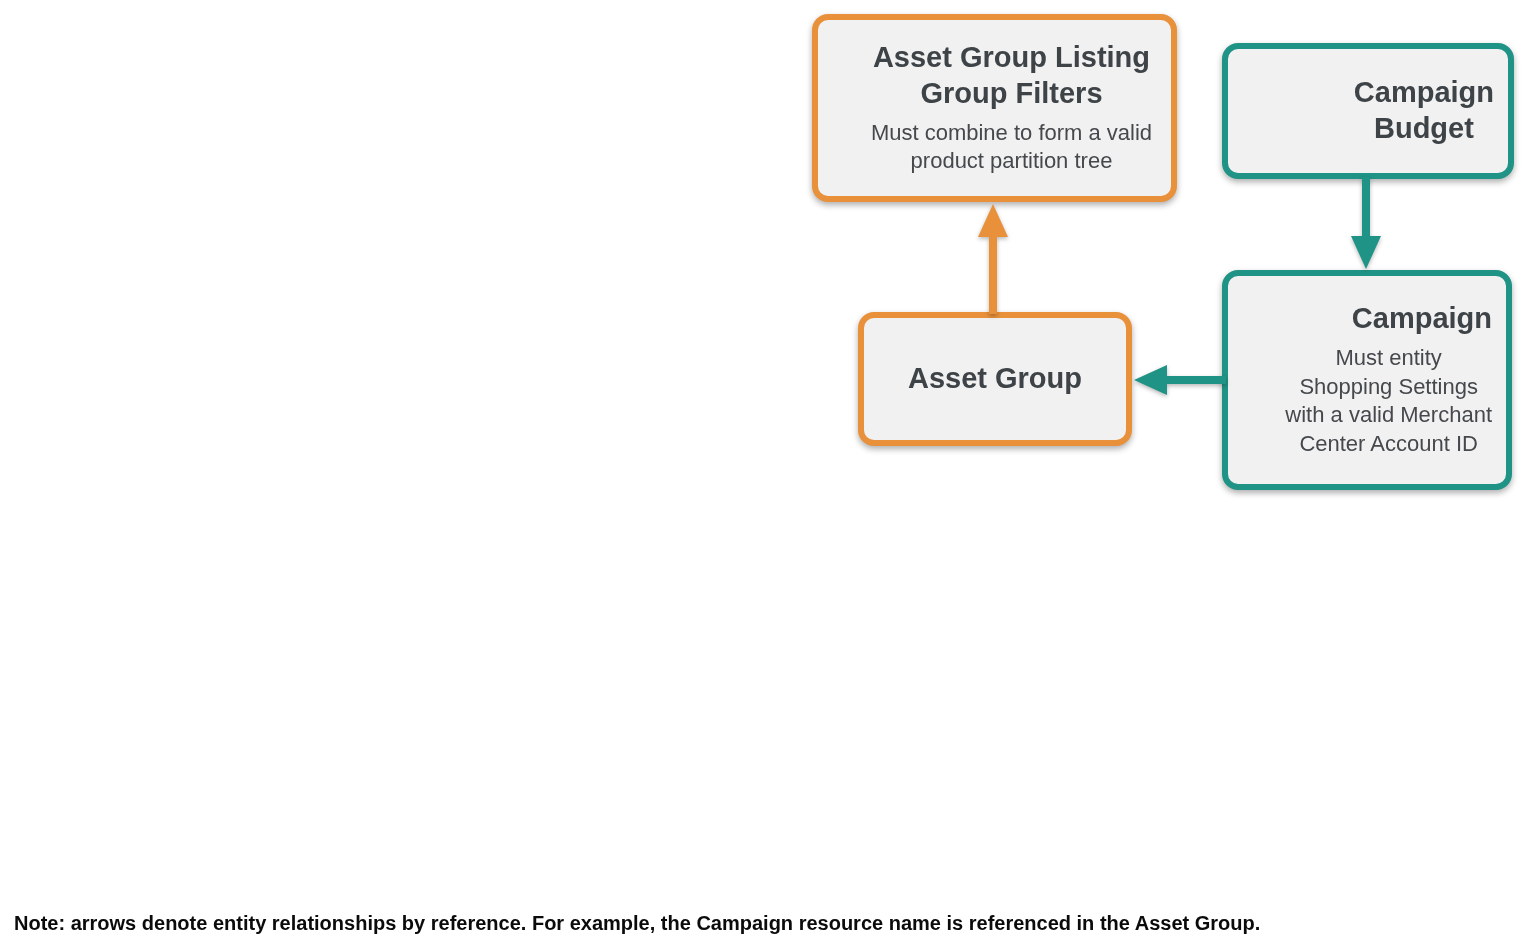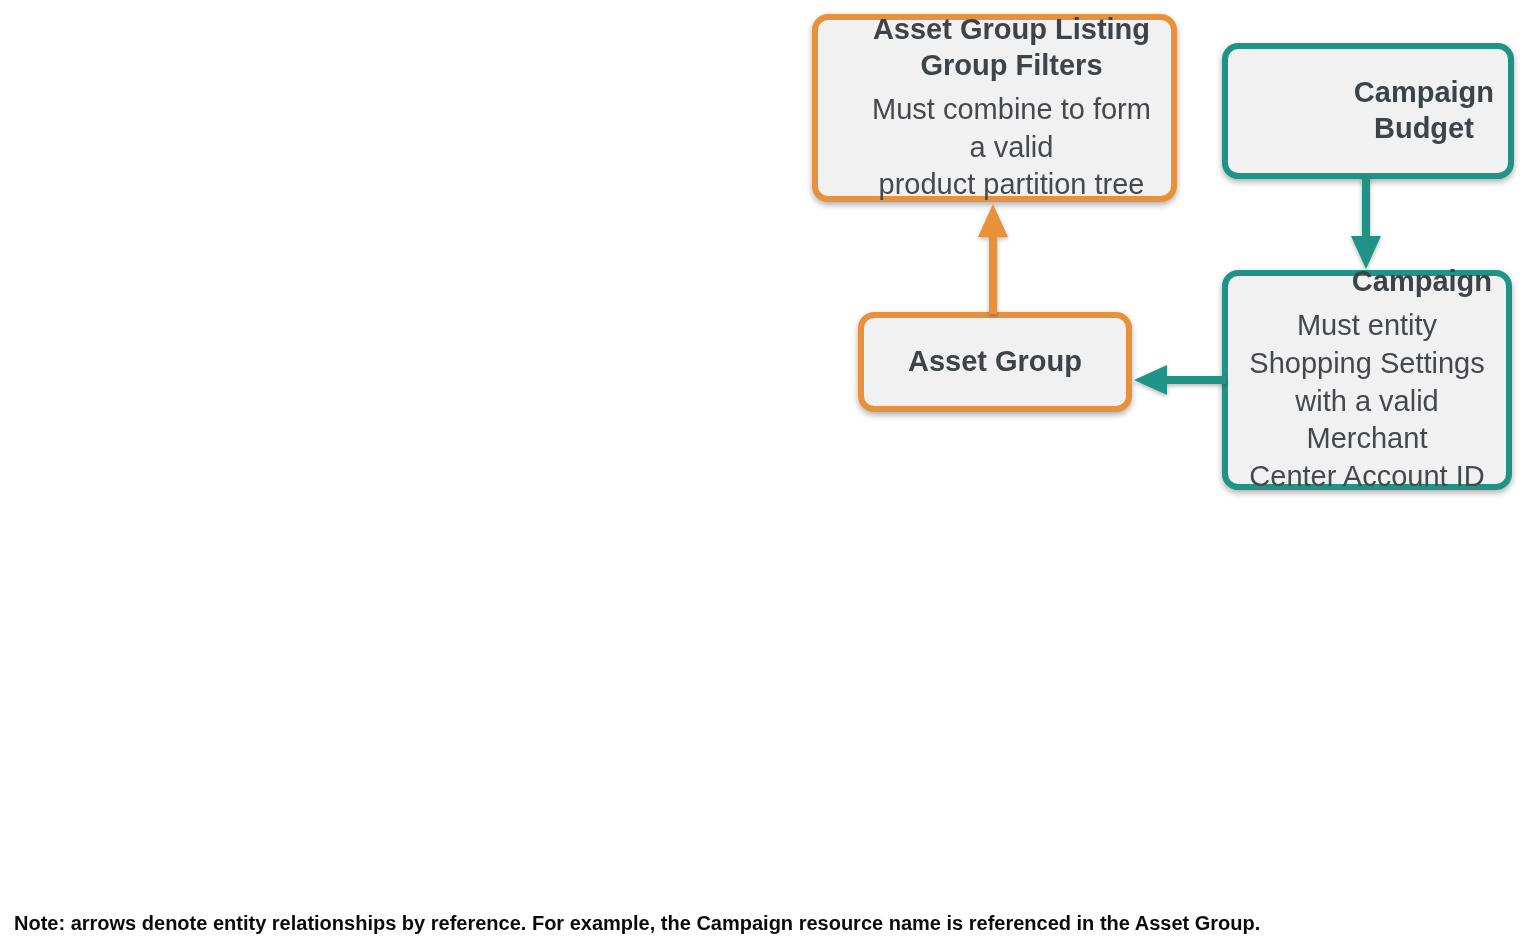--- a/index.html
+++ b/index.html
@@ -40,30 +40,30 @@
   .node.orange{border-color:var(--orange);}
   .node.teal{border-color:var(--teal);align-items:flex-end;}
   .node-title{
     font-weight:bold;
     font-size:29px;
     line-height:1.24;
     color:var(--title-text);
     white-space:pre-line;
   }
   .node-sub{
-    font-size:29px;
+    font-size:22px;
     line-height:1.3;
     color:var(--subtitle-text);
     white-space:pre-line;
     margin-top:7px;
   }
   .node-listing { left:812px;  top:14px;  width:365px; height:188px;padding-left:48px; }
   .node-budget  { left:1222px; top:43px;  width:292px; height:136px; }
   .node-campaign{ left:1222px; top:270px; width:290px; height:220px; }
-  .node-asset   { left:858px;  top:312px; width:274px; height:100px; }
+  .node-asset   { left:858px;  top:312px; width:274px; height:134px; }
 
   .arrow{
     position:absolute;
     filter:drop-shadow(0 2px 2px rgba(0,0,0,0.28));
   }
   .arrow-shaft{position:absolute;}
   .arrow-head{position:absolute;width:0;height:0;}
 
   
   .arrow-up{left:975px;top:204px;width:36px;height:110px;}

